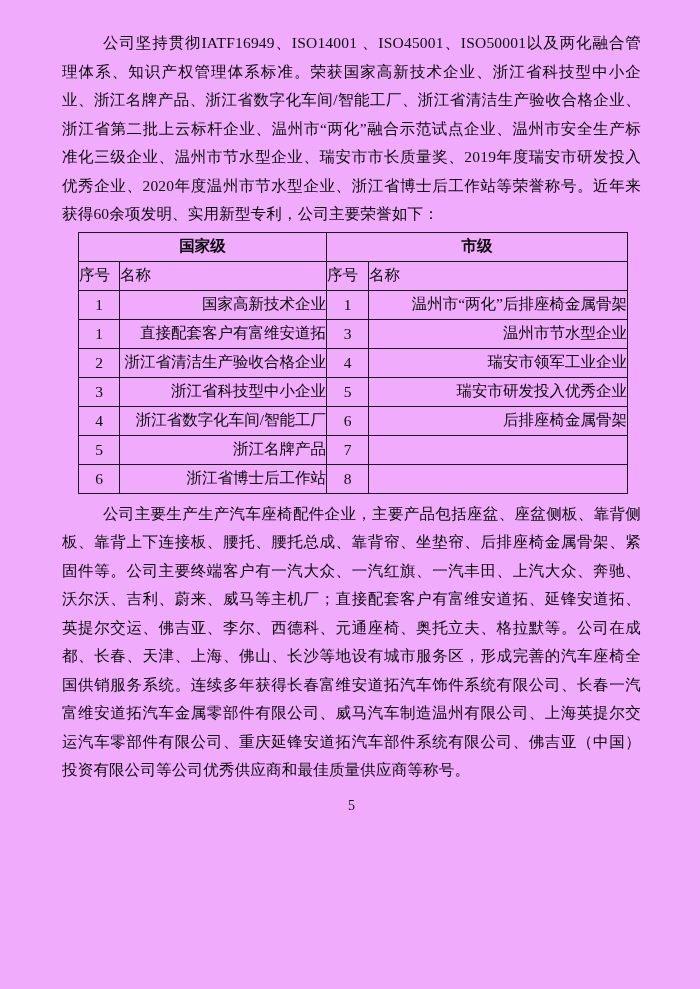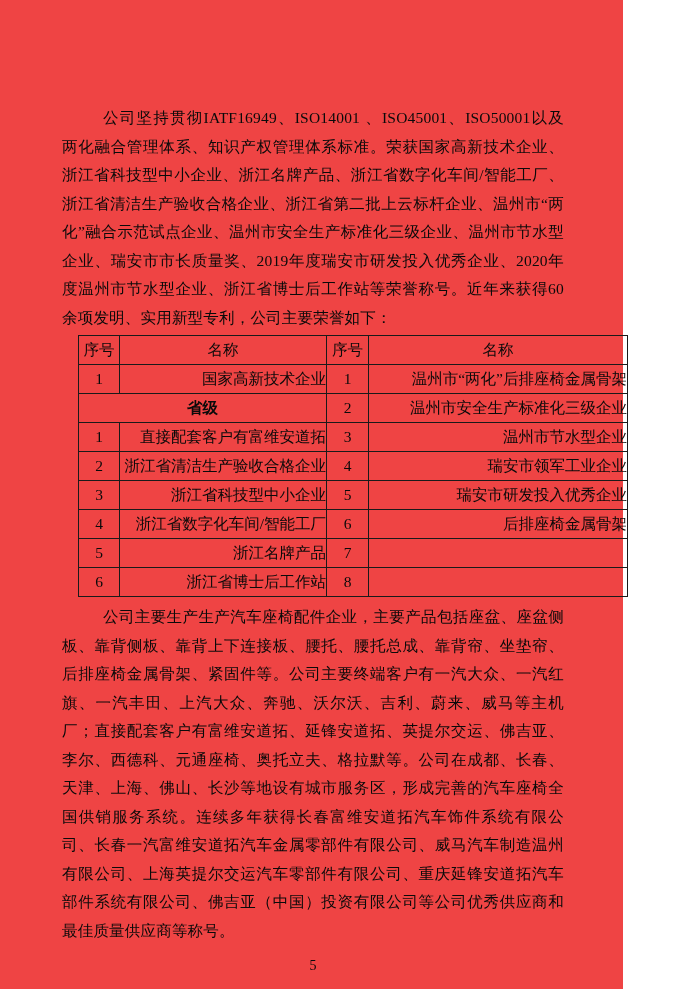--- a/index.html
+++ b/index.html
@@ -9,24 +9,24 @@
   }
   body {
     width: 700px;
     height: 989px;
     font-family: "Liberation Serif", "DejaVu Serif", serif;
     color: #0a0a0a;
     overflow: hidden;
   }
   .page {
     box-sizing: border-box;
-    width: 623px;
+    width: 700px;
     height: 989px;
-    padding: 104px 59px 0 62px;
-    background: #ef4444;
+    padding: 29px 59px 0 62px;
+    background: #f0abfc;
   }
   .para {
     margin: 0;
     font-size: 15.5px;
     line-height: 28.5px;
     text-align: justify;
     text-indent: 41px;
     letter-spacing: 0.2px;
   }
   table.honors {
@@ -46,21 +46,20 @@
   }
   td.lvl-header {
     font-weight: bold;
     text-align: center;
     height: 24px;
   }
   td.seq-cell {
     text-align: center;
   }
   td.name-header {
-    text-align: center;
   }
   td.name-cell {
     text-align: right;
     padding-left: 13px;
   }
   .pageno {
     text-align: center;
     font-size: 14px;
     margin-top: 13px;
   }
@@ -74,35 +73,34 @@
 
   <table class="honors">
     <colgroup>
       <col style="width:41px">
       <col style="width:207px">
       <col style="width:42px">
       <col style="width:259px">
     </colgroup>
     <tbody>
       <tr>
+        <td colspan="2" class="lvl-header">国家级</td>
+        <td colspan="2" class="lvl-header">市级</td>
+      </tr>
+      <tr>
         <td class="name-header">序号</td>
         <td class="name-header">名称</td>
         <td class="name-header">序号</td>
         <td class="name-header">名称</td>
       </tr>
       <tr>
         <td class="seq-cell">1</td>
         <td class="name-cell">国家高新技术企业</td>
         <td class="seq-cell">1</td>
         <td class="name-cell">温州市“两化”后排座椅金属骨架</td>
-      </tr>
-      <tr>
-        <td colspan="2" class="lvl-header">省级</td>
-        <td class="seq-cell">2</td>
-        <td class="name-cell">温州市安全生产标准化三级企业</td>
       </tr>
       <tr>
         <td class="seq-cell">1</td>
         <td class="name-cell">直接配套客户有富维安道拓</td>
         <td class="seq-cell">3</td>
         <td class="name-cell">温州市节水型企业</td>
       </tr>
       <tr>
         <td class="seq-cell">2</td>
         <td class="name-cell">浙江省清洁生产验收合格企业</td>

